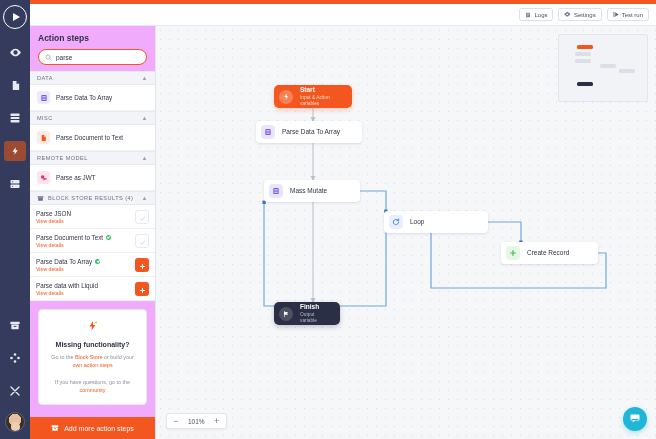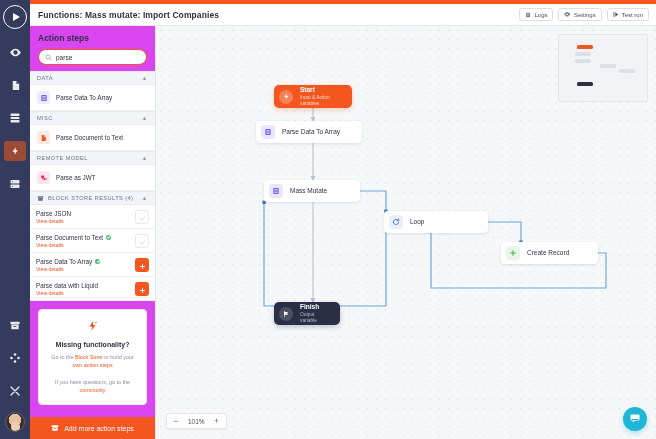--- a/index.html
+++ b/index.html
@@ -81,21 +81,21 @@
   .hbtn {
     height: 13px; border: 1px solid #dcdfe8; border-radius: 2.5px;
     background: #fff; display: flex; align-items: center; gap: 3px;
     padding: 0 5px; font-size: 6px; color: #4a4f63; white-space: nowrap;
   }
   .hbtn svg { display:block; }
 
   
   .panel {
     position: absolute; left: 30px; top: 26px; width: 126px; height: 413px;
-    background: #d946ef;
+    background: #f0abfc;
     border-right: 1px solid #e3e5ec;
     z-index: 15;
     display: flex; flex-direction: column;
   }
   .panel-title {
     font-size: 8.5px; font-weight: bold; color: #2f3245;
     margin: 7px 0 0 8px;
   }
   .search-wrap {
     margin: 6px 8px 0 8px; height: 16px;
@@ -325,21 +325,20 @@
       <span>
         <svg width="12" height="12" viewBox="0 0 24 24" fill="none" stroke="#e8eaf2" stroke-width="2.6" stroke-linecap="round">
             <path d="M4 4l16 16M20 4L4 20"></path>
           </svg>
       </span>
     </div>
     <div class="rail-avatar"></div>
   </div>
 
   <div class="header">
-    <div class="header-title">Functions: Mass mutate: Import Companies</div>
     <div class="header-actions">
 
       <div class="hbtn">
         <span>
           <svg width="6" height="6" viewBox="0 0 24 24" fill="#7a7f93">
               <rect x="4" y="3" width="16" height="18" rx="2"></rect>
               <rect x="7" y="7" width="10" height="1.6" fill="#fff"></rect>
               <rect x="7" y="11" width="10" height="1.6" fill="#fff"></rect>
               <rect x="7" y="15" width="6" height="1.6" fill="#fff"></rect>
             </svg>

